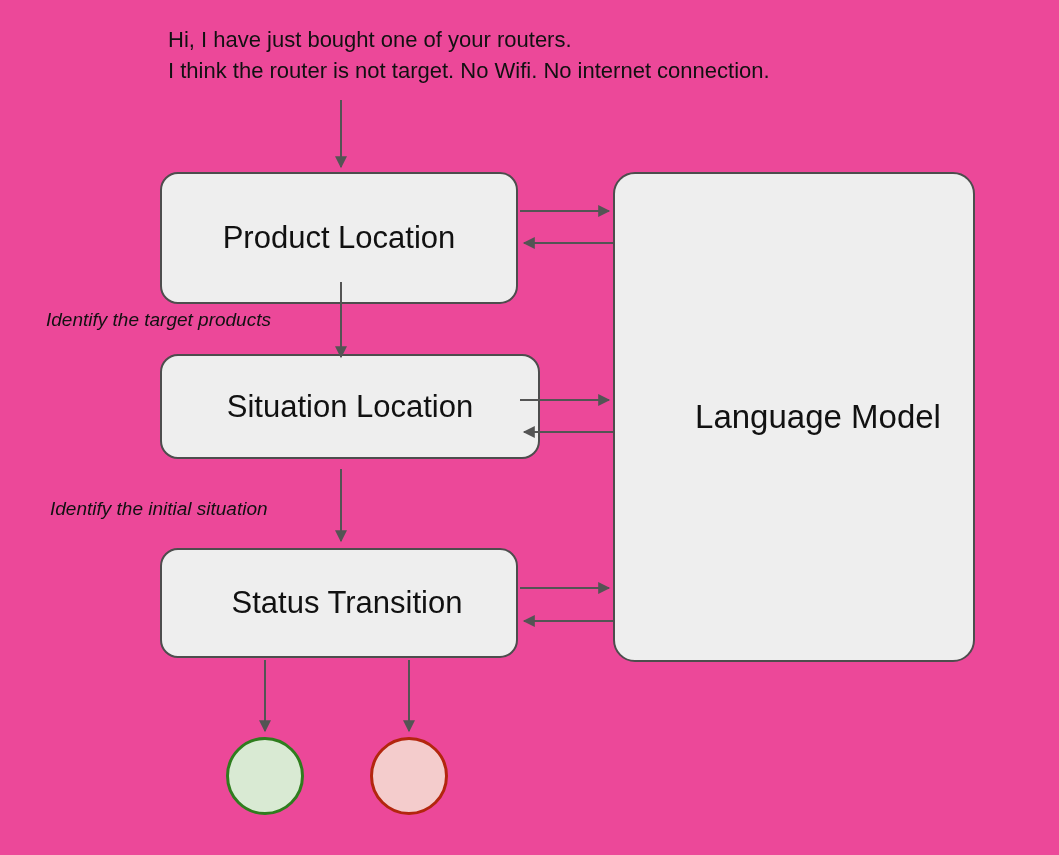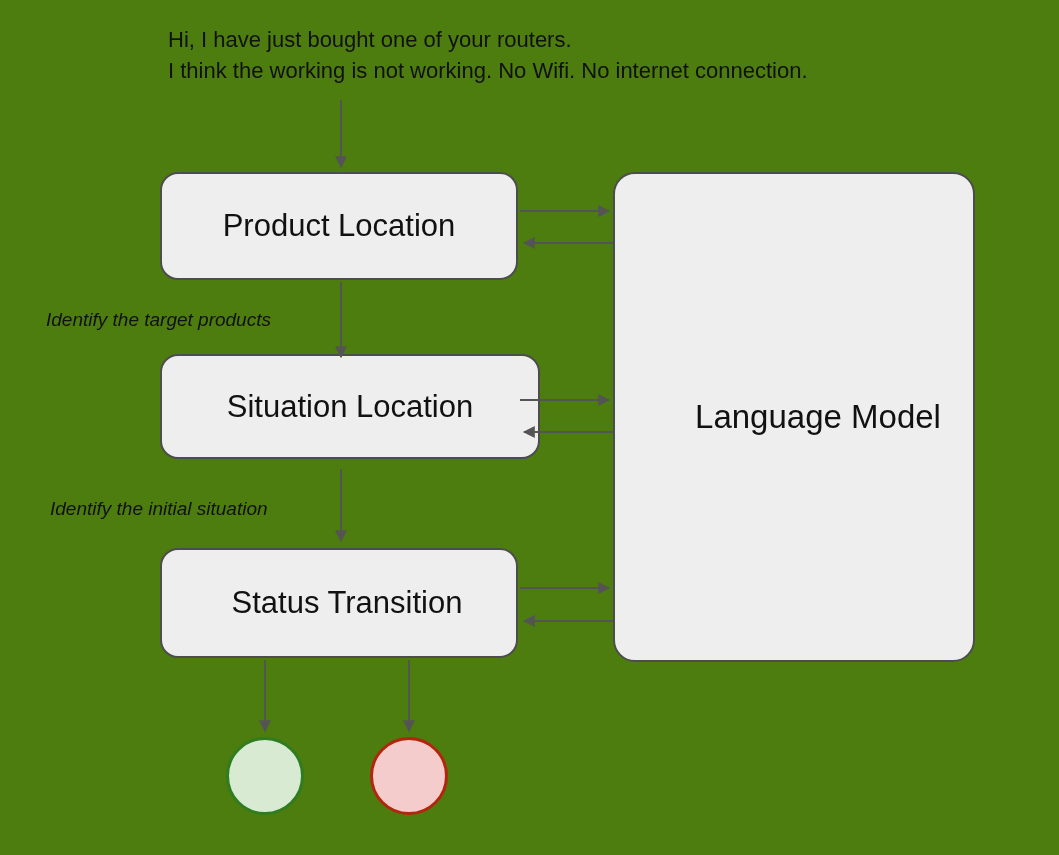--- a/index.html
+++ b/index.html
@@ -5,21 +5,21 @@
   html, body {
     margin: 0;
     padding: 0;
     background: #ffffff;
     font-family: "Liberation Sans", sans-serif;
   }
   .canvas {
     position: relative;
     width: 1059px;
     height: 855px;
-    background: #4d7c0f;
+    background: #ec4899;
     overflow: hidden;
     color: var(--text, #111111);
   }
   .query-text {
     position: absolute;
     left: 168px;
     top: 24px;
     font-size: 22px;
     line-height: 31px;
     color: var(--text, #111111);
@@ -33,21 +33,21 @@
     display: flex;
     align-items: center;
     justify-content: center;
     box-sizing: border-box;
   }
   .node .node-label {
     font-size: 31px;
     color: var(--text, #111111);
     white-space: nowrap;
   }
-  .node-product   { left: 160px; top: 172px; width: 358px; height: 108px; align-items: center; }
+  .node-product   { left: 160px; top: 172px; width: 358px; height: 132px; align-items: center; }
   .node-situation { left: 160px; top: 354px; width: 380px; height: 105px; }
   .node-status    { left: 160px; top: 548px; width: 358px; height: 110px; padding-left: 16px; }
   .node-lm        { left: 613px; top: 172px; width: 362px; height: 490px; border-radius: 22px; padding-left: 48px; }
   .node-lm .node-label { font-size: 33px; }
   .edge-label {
     position: absolute;
     font-size: 19px;
     font-style: italic;
     color: var(--text, #111111);
     white-space: nowrap;
@@ -83,21 +83,21 @@
     stroke-width: 2;
   }
 </style>
 </head>
 <body>
 
 <div class="canvas">
 
   <div class="query-text">
     <div>Hi, I have just bought one of your routers.</div>
-    <div>I think the working is not working. No Wifi. No internet connection.</div>
+    <div>I think the router is not target. No Wifi. No internet connection.</div>
   </div>
 
   <div class="node node-product">
     <span class="node-label">Product Location</span>
   </div>
 
   <div class="node node-situation">
     <span class="node-label">Situation Location</span>
   </div>
 

